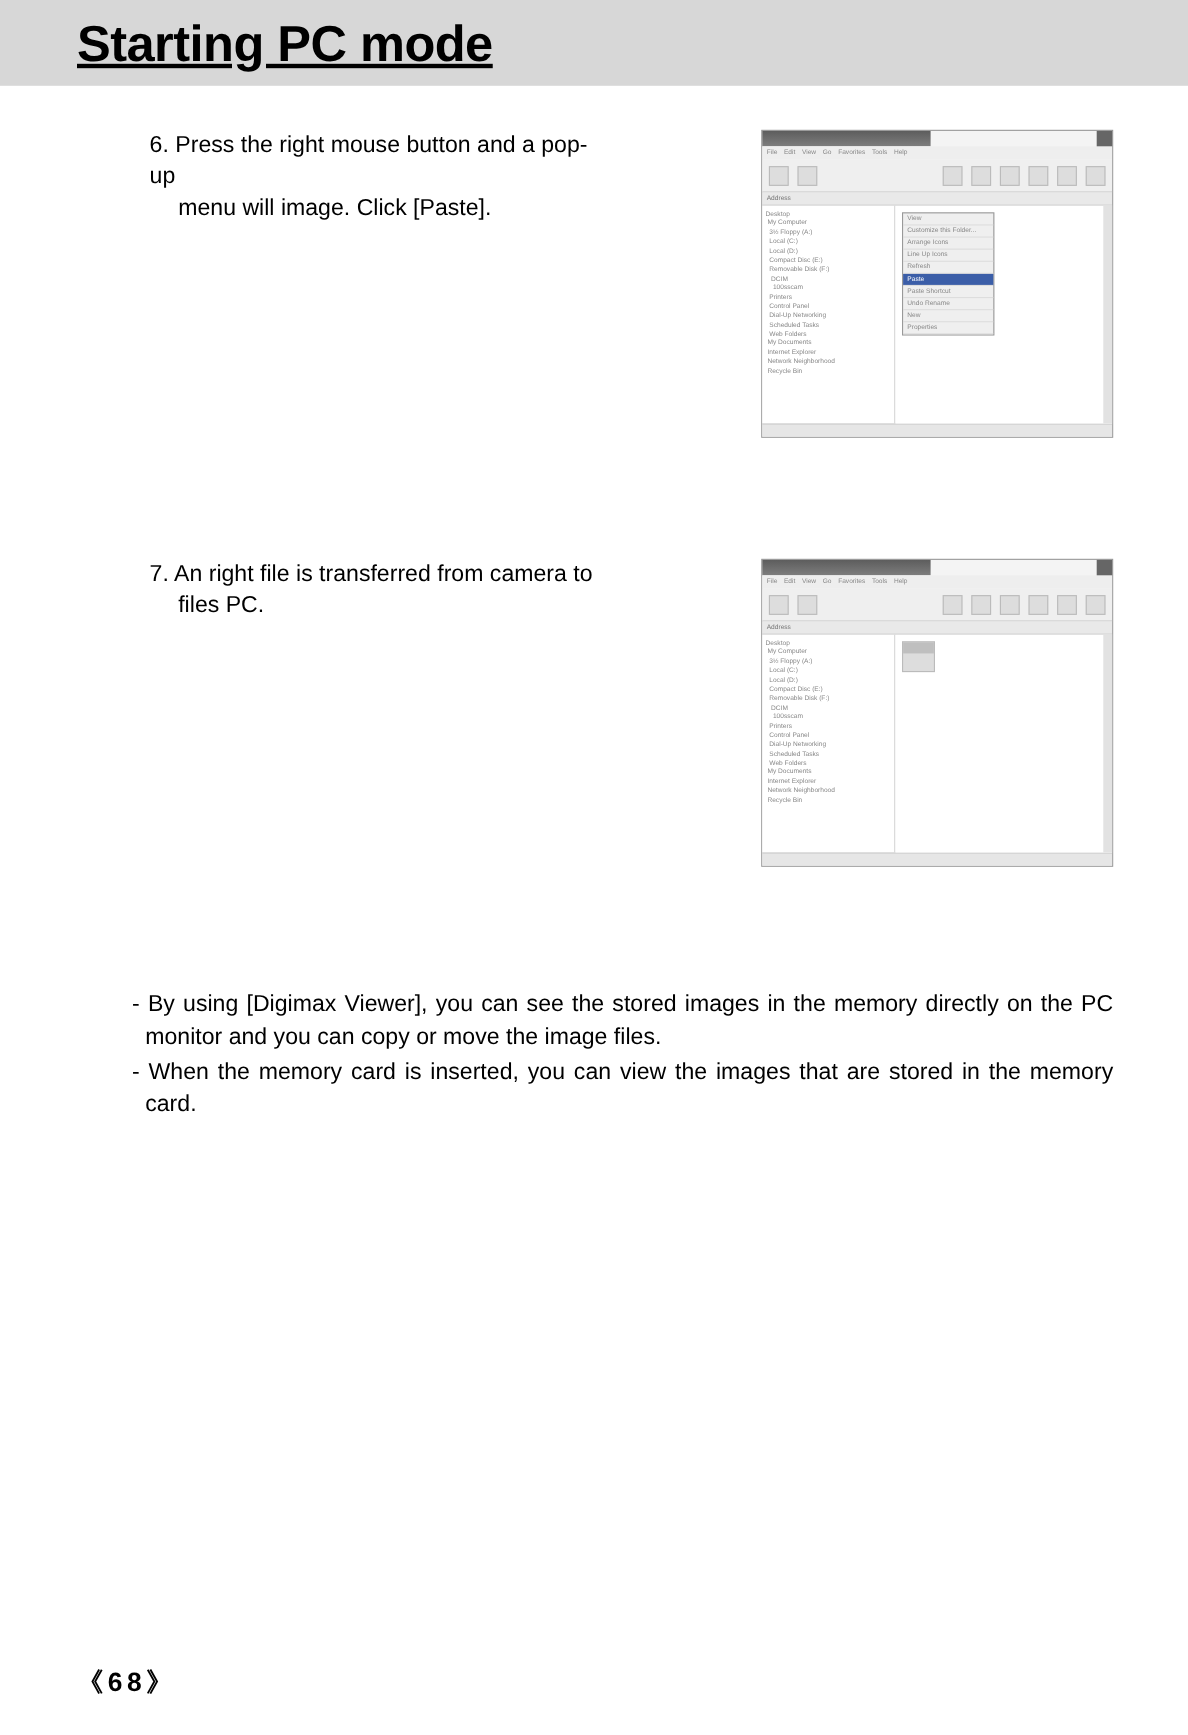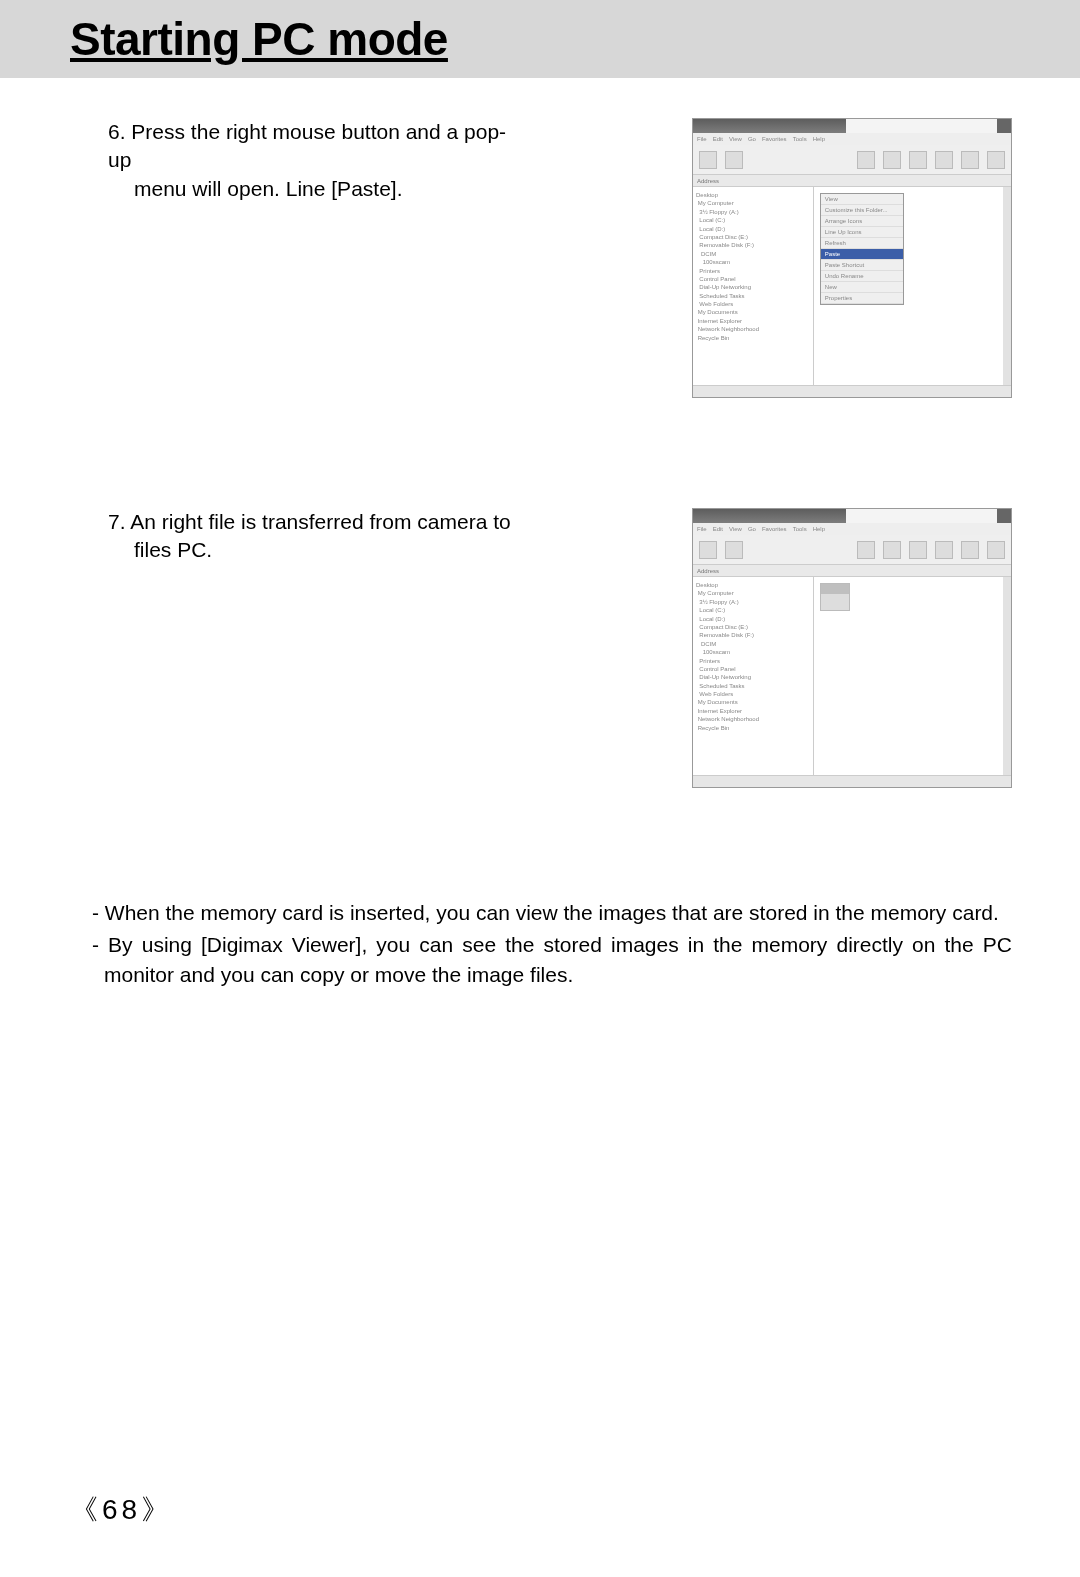--- a/index.html
+++ b/index.html
@@ -17,20 +17,21 @@
     padding: 12px 0 12px 70px;
     text-decoration: underline;
   }
   .header-title {
     font-size: 46px;
     font-weight: bold;
     letter-spacing: -0.5px;
   }
   .content {
     padding: 40px 68px 0 68px;
+    margin-left: 28px;
   }
   .step-row {
     display: flex;
     align-items: flex-start;
     margin-bottom: 110px;
   }
   .step-text {
     flex: 0 0 460px;
     font-size: 21px;
     line-height: 1.35;
@@ -144,43 +145,44 @@
   }
   .notes .note {
     text-indent: -12px;
     padding-left: 12px;
     margin-bottom: 2px;
     text-align: justify;
   }
 
   .page-number {
     position: absolute;
-    bottom: 48px;
+    bottom: 32px;
     left: 70px;
-    font-size: 28px;
+    font-size: 24px;
     letter-spacing: 4px;
+    font-weight: bold;
   }
   .page-number .deco { font-family: "Arial", sans-serif; }
 
   .step-text .indent { padding-left: 26px; display:block; }
 </style>
 </head>
 <body>
 
 <div class="header-bar">
   <div class="header-title">Starting PC mode</div>
 </div>
 
 <div class="content">
 
   <div class="step-row">
     <div class="step-text">
       <span class="step-num">6.</span>
       <span class="step-body">Press the right mouse button and a pop-up</span>
-      <span class="indent">menu will open. Line [Paste].</span>
+      <span class="indent">menu will image. Click [Paste].</span>
     </div>
     <div class="step-image">
       <div class="fake-window">
         <div class="fw-corner"></div>
         <div class="fw-title"></div>
         <div class="fw-menu">
           <span>File</span>
             <span>Edit</span>
             <span>View</span>
             <span>Go</span>
@@ -308,21 +310,21 @@
         <div class="fw-status">
           <span></span>
             <span></span>
             <span></span>
         </div>
       </div>
     </div>
   </div>
 
   <div class="notes">
+    <p class="note">- By using [Digimax Viewer], you can see the stored images in the memory directly on the PC monitor and you can copy or move the image files.</p>
     <p class="note">- When the memory card is inserted, you can view the images that are stored in the memory card.</p>
-    <p class="note">- By using [Digimax Viewer], you can see the stored images in the memory directly on the PC monitor and you can copy or move the image files.</p>
   </div>
 
 </div>
 
 <div class="page-number">
   <span class="deco">《</span><span>68</span><span class="deco">》</span>
 </div>
 
 </body></html>

